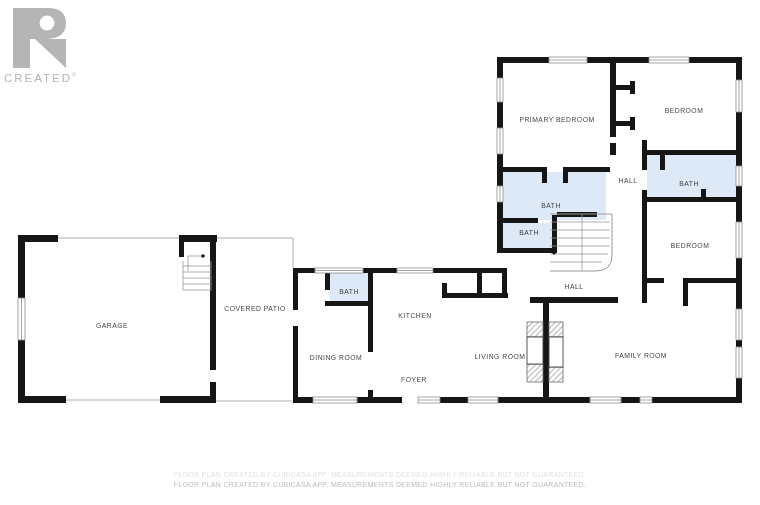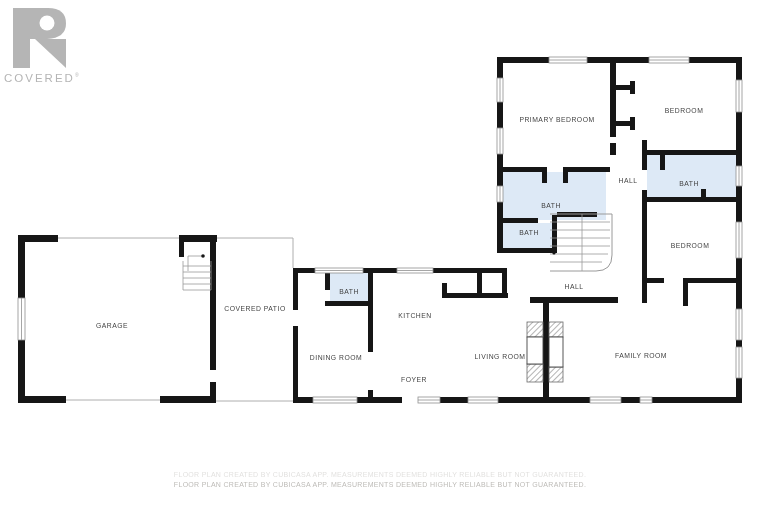--- a/index.html
+++ b/index.html
@@ -32,21 +32,21 @@
 
   <div id="logo">
     <svg id="logo-mark" width="58" height="62" viewBox="0 0 58 62">
       <g fill="#b5b5b5">
         <rect x="0" y="0" width="17" height="60"></rect>
         <path d="M17,0 H35 Q53,0 53,15.5 Q53,30 34,31 H17 Z"></path>
         <path d="M22,31 H53 V60 Z"></path>
       </g>
       <circle cx="34" cy="15" r="7.5" fill="#ffffff"></circle>
     </svg>
-    <div id="logo-word"><span>COVERED</span><span id="logo-reg">®</span></div>
+    <div id="logo-word"><span>CREATED</span><span id="logo-reg">®</span></div>
   </div>
 
   <svg id="plan-svg" width="760" height="505" viewBox="0 0 760 505">
       <defs>
         <pattern id="hatch" width="4" height="4" patternUnits="userSpaceOnUse" patternTransform="rotate(45)">
           <line x1="0" y1="0" x2="0" y2="4" stroke="#6a6a6a" stroke-width="1"></line>
         </pattern>
       </defs>
       <rect x="503" y="172" width="103" height="48" fill="#dde9f6"></rect>
       <rect x="503" y="223" width="50" height="27" fill="#dde9f6"></rect>

